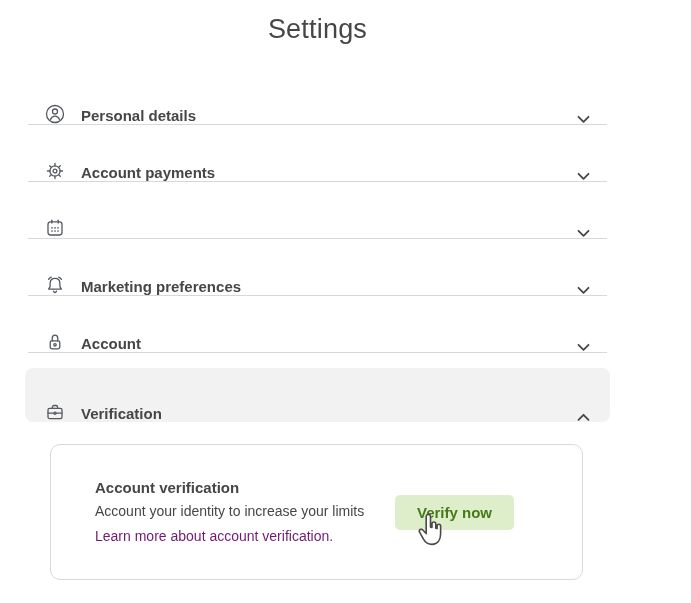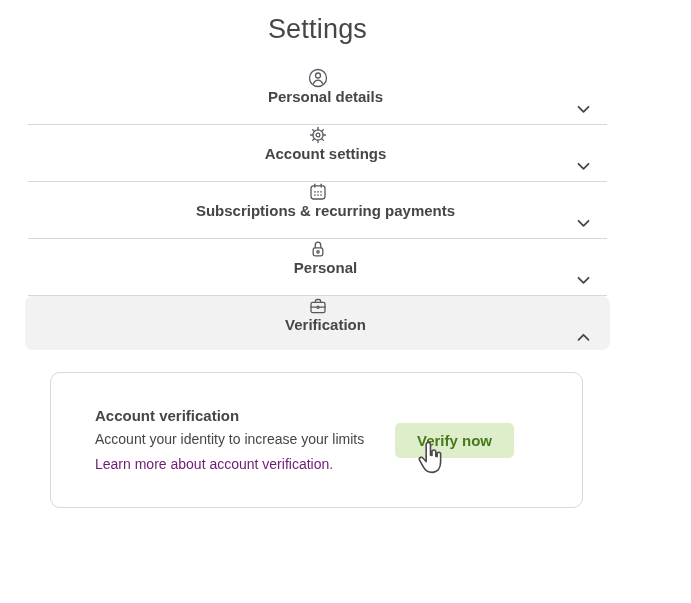--- a/index.html
+++ b/index.html
@@ -18,33 +18,32 @@
     font-size:27px;
     font-weight:300;
     color:#454745;
     letter-spacing:.2px;
   }
   .accordion{
     margin:23px 28px 0 28px;
   }
   .acc-row{
     display:flex;
-    align-items:center;
+    align-items:flex-end;
     height:57px;
     padding:0 17px;
     border-bottom:1px solid #d8d8d8;
     cursor:pointer;
     box-sizing:border-box;
-    flex-direction:column;
   }
   .acc-row.expanded{
     background:#f2f2f2;
     border-bottom:none;
     border-radius:8px;
-    margin:0 -3px 0 -3px;
+    margin:15px -3px 0 -3px;
     padding:0 20px;
     height:54px;
   }
   .acc-icon{
     width:20px;height:20px;
     flex:0 0 20px;
     display:flex;align-items:center;justify-content:center;
   }
   .acc-label{
     margin-left:16px;
@@ -142,21 +141,21 @@
             <line x1="10" y1="2.5" x2="10" y2="4.9" transform="rotate(45 10 10)"></line>
             <line x1="10" y1="2.5" x2="10" y2="4.9" transform="rotate(90 10 10)"></line>
             <line x1="10" y1="2.5" x2="10" y2="4.9" transform="rotate(135 10 10)"></line>
             <line x1="10" y1="2.5" x2="10" y2="4.9" transform="rotate(180 10 10)"></line>
             <line x1="10" y1="2.5" x2="10" y2="4.9" transform="rotate(225 10 10)"></line>
             <line x1="10" y1="2.5" x2="10" y2="4.9" transform="rotate(270 10 10)"></line>
             <line x1="10" y1="2.5" x2="10" y2="4.9" transform="rotate(315 10 10)"></line>
           </g>
         </svg>
       </span>
-      <span class="acc-label">Account settings</span>
+      <span class="acc-label">Account payments</span>
       <span class="acc-chevron">
         <svg class="chev" width="13" height="9" viewBox="0 0 13 9">
             <polyline points="1.5,1.8 6.5,6.8 11.5,1.8"></polyline>
           </svg>
       </span>
     </div>
 
     <div class="acc-row">
       <span class="acc-icon">
         <svg class="iconline" width="20" height="20" viewBox="0 0 20 20">
@@ -166,38 +165,53 @@
           <g fill="#54595f" stroke="none">
             <circle cx="7" cy="9.8" r="0.85"></circle>
               <circle cx="10" cy="9.8" r="0.85"></circle>
               <circle cx="13" cy="9.8" r="0.85"></circle>
             <circle cx="7" cy="13" r="0.85"></circle>
               <circle cx="10" cy="13" r="0.85"></circle>
               <circle cx="13" cy="13" r="0.85"></circle>
           </g>
         </svg>
       </span>
-      <span class="acc-label">Subscriptions &amp; recurring payments</span>
-      <span class="acc-chevron">
-        <svg class="chev" width="13" height="9" viewBox="0 0 13 9">
-            <polyline points="1.5,1.8 6.5,6.8 11.5,1.8"></polyline>
-          </svg>
-      </span>
-    </div>
-
+      <span class="acc-chevron">
+        <svg class="chev" width="13" height="9" viewBox="0 0 13 9">
+            <polyline points="1.5,1.8 6.5,6.8 11.5,1.8"></polyline>
+          </svg>
+      </span>
+    </div>
+
+    <div class="acc-row">
+      <span class="acc-icon">
+        <svg class="iconline" width="20" height="20" viewBox="0 0 20 20">
+          <path d="M10 3.4 C13 3.4 14.9 5.5 14.9 8.6 V11.6 L16.4 14.1 H3.6 L5.1 11.6 V8.6 C5.1 5.5 7 3.4 10 3.4 Z"></path>
+          <path d="M8.6 16.2 C8.9 17.1 9.4 17.5 10 17.5 C10.6 17.5 11.1 17.1 11.4 16.2"></path>
+          <path d="M3.6 4.4 C4.3 3.2 5.2 2.5 6.3 2.1"></path>
+          <path d="M16.4 4.4 C15.7 3.2 14.8 2.5 13.7 2.1"></path>
+        </svg>
+      </span>
+      <span class="acc-label">Marketing preferences</span>
+      <span class="acc-chevron">
+        <svg class="chev" width="13" height="9" viewBox="0 0 13 9">
+            <polyline points="1.5,1.8 6.5,6.8 11.5,1.8"></polyline>
+          </svg>
+      </span>
+    </div>
 
     <div class="acc-row">
       <span class="acc-icon">
         <svg class="iconline" width="20" height="20" viewBox="0 0 20 20">
           <rect x="5.2" y="8.8" width="9.6" height="8" rx="1.8"></rect>
           <path d="M7.2 8.8 V6.5 C7.2 4.6 8.4 3.2 10 3.2 C11.6 3.2 12.8 4.6 12.8 6.5 V8.8"></path>
           <circle cx="10" cy="12.8" r="1.2"></circle>
         </svg>
       </span>
-      <span class="acc-label">Personal</span>
+      <span class="acc-label">Account</span>
       <span class="acc-chevron">
         <svg class="chev" width="13" height="9" viewBox="0 0 13 9">
             <polyline points="1.5,1.8 6.5,6.8 11.5,1.8"></polyline>
           </svg>
       </span>
     </div>
 
     <div class="acc-row expanded">
       <span class="acc-icon">
         <svg class="iconline" width="20" height="20" viewBox="0 0 20 20">

